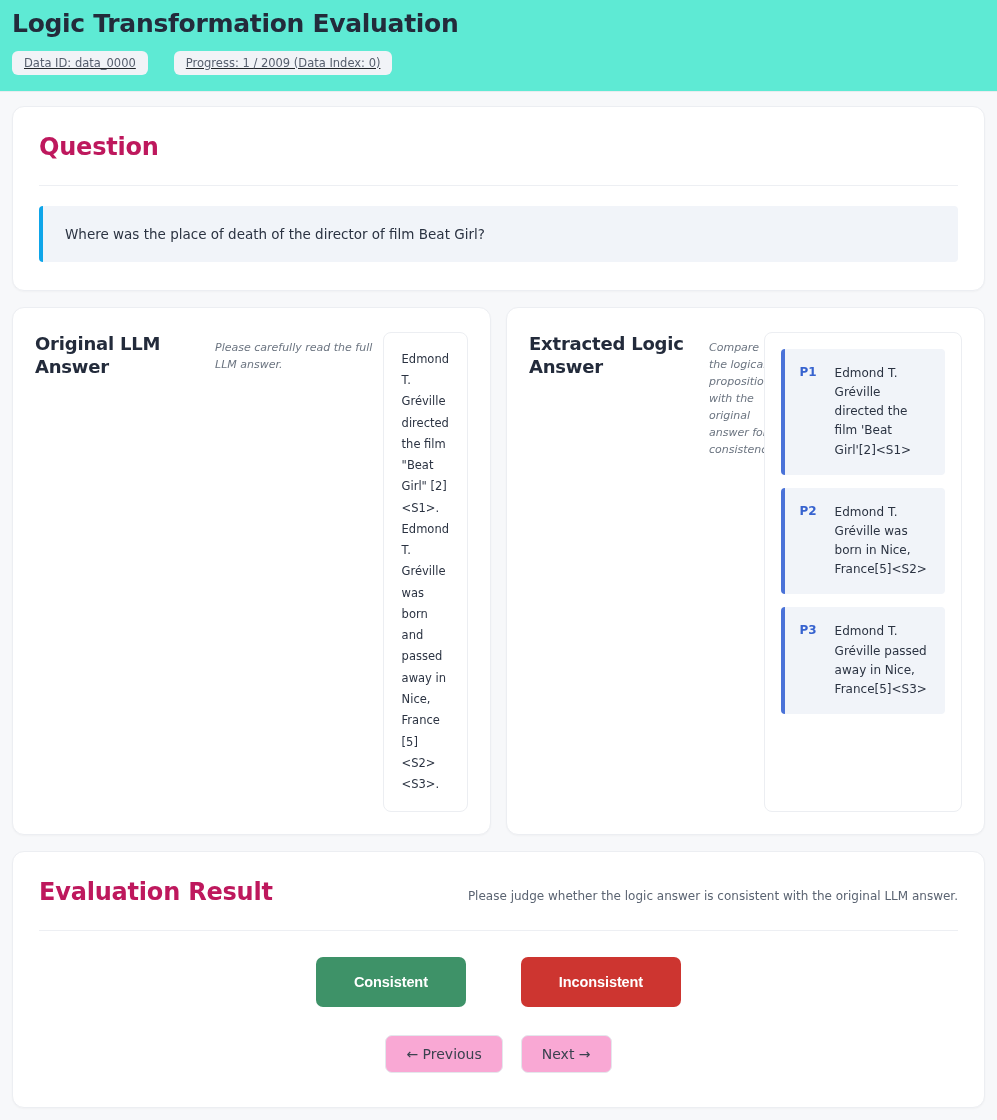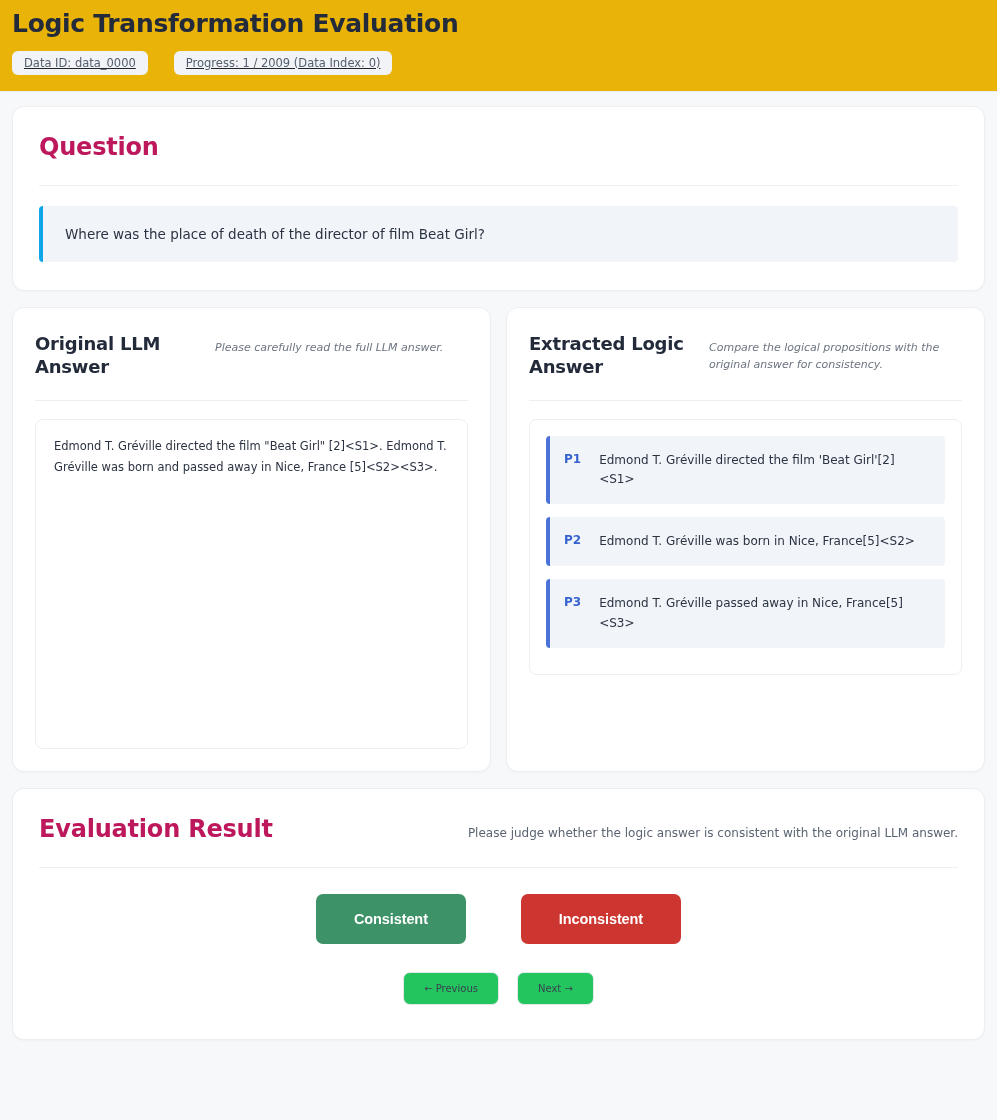--- a/index.html
+++ b/index.html
@@ -6,21 +6,21 @@
   html, body {
     width: 997px;
     background: #f7f8fa;
     font-family: "DejaVu Sans", "Liberation Sans", sans-serif;
     color: #212529;
   }
   body { width: 997px; min-height: 1120px; }
 
   
   .app-header {
-    background: #eab308;
+    background: #5eead4;
     padding: 10px 28px 16px 12px;
     border-bottom: 1px solid #e9ecef;
   }
   .app-title {
     font-size: 25px;
     font-weight: bold;
     letter-spacing: -0.3px;
     color: #232b3b;
     line-height: 1.15;
     margin-bottom: 12px;
@@ -66,21 +66,21 @@
     padding: 20px 22px;
     font-size: 13.5px;
     color: #2b3342;
   }
 
   
   .columns { display: flex; gap: 15px; align-items: stretch; }
   .col { flex: 1 1 0; min-width: 0; display: flex; }
   .col > .card { width: 100%; display: flex; flex-direction: column; }
 
-  .panel-inner { padding: 24px 22px 22px 22px; display: flex; flex-direction: column; flex: 1; }
+  .panel-inner { padding: 24px 22px 22px 22px; display: flex; flex-direction: row; flex: 1; }
   .panel-head { display: flex; align-items: flex-start; gap: 10px; }
   .panel-title {
     font-size: 18px;
     font-weight: bold;
     color: #232b3b;
     letter-spacing: -0.2px;
     line-height: 1.28;
     flex: 0 0 auto;
     max-width: 170px;
   }
@@ -158,25 +158,25 @@
     padding: 17px 38px;
     cursor: pointer;
     font-family: Liberation Sans, sans-serif;
     letter-spacing: -0.1px;
   }
   .btn-consistent { background: #3e9268; }
   .btn-inconsistent { background: #cd3530; }
 
   .nav-row { display: flex; justify-content: center; gap: 18px; margin-top: 28px; }
   .nav-btn {
-    background: #22c55e;
+    background: #f9a8d4;
     border: 1px solid #e4e7ec;
     border-radius: 7px;
     color: #3a424f;
-    font-size: 10px;
+    font-size: 14px;
     padding: 10px 20px;
     cursor: pointer;
     font-family: inherit;
     white-space: nowrap;
   }
 </style>
 </head>
 <body>
 
 <div class="app-header">

